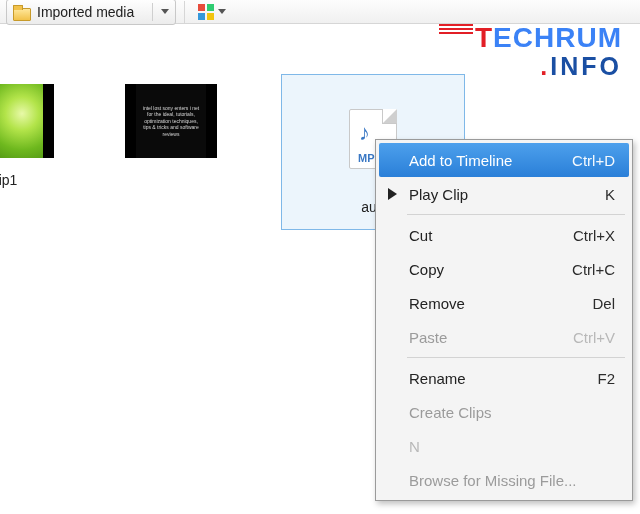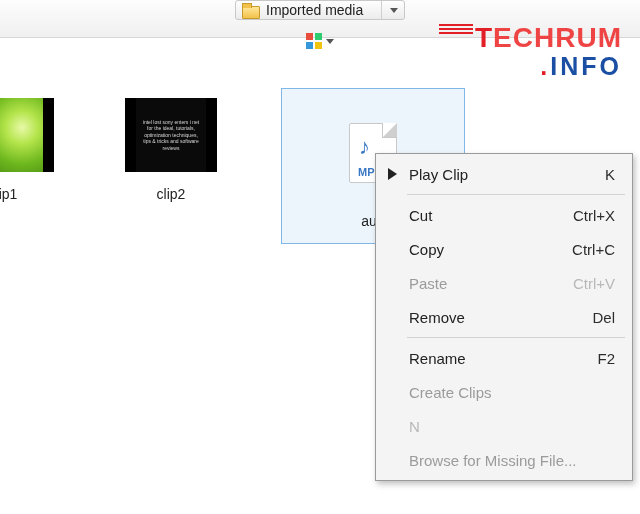--- a/index.html
+++ b/index.html
@@ -6,28 +6,27 @@
     body {
       width: 640px;
       height: 514px;
       background: #fff;
       font-family: "Segoe UI", Tahoma, sans-serif;
       font-size: 14px;
       overflow: hidden;
       position: relative;
     }
     .toolbar {
-      height: 38px;
+      height: 24px;
       border-bottom: 1px solid #d6d6d6;
       display: flex;
       align-items: center;
       padding: 0 6px;
       gap: 6px;
       background: linear-gradient(#fdfdfd,#f0f0f0);
-      flex-direction: column;
     }
     .dropdown {
       display: flex;
       align-items: center;
       height: 26px;
       border: 1px solid #c8c8c8;
       border-radius: 3px;
       background: linear-gradient(#fefefe,#ececec);
       padding: 0 6px;
       gap: 6px;
@@ -139,21 +138,21 @@
       border-top:6px solid transparent; border-bottom:6px solid transparent;
       border-left:9px solid #222;
     }
 
     .watermark {
       position:absolute; right:18px; top:24px; text-align:right; line-height:1;
       pointer-events:none;
     }
     .wm-top { font-size:28px; font-weight:800; letter-spacing:1px; }
     .wm-t { color:#e21f26; }
-    .wm-rest { color:#ef4444; }
+    .wm-rest { color:#3b82f6; }
     .wm-bars {
       display:inline-block; width:34px; height:10px; vertical-align:top; margin-right:2px;
       background:repeating-linear-gradient(to bottom,#e21f26 0 2px, transparent 2px 4px);
     }
     .wm-sub { color:#1a4fa3; font-size:25px; font-weight:800; letter-spacing:3px; margin-top:2px; }
     .wm-dot { color:#e21f26; }
   </style>
 </head>
 <body>
 
@@ -182,53 +181,56 @@
     <div class="film">
       <div class="film-inner clip1-bg"></div>
     </div>
     <div class="thumb-label">ip1</div>
   </div>
 
   <div class="thumb" style="left:125px; top:60px;">
     <div class="film">
       <div class="film-inner clip2-bg">intel lost sony enters i net for the ideal, tutorials, optimization techniques, tips &amp; tricks and software reviews</div>
     </div>
-    <div class="thumb-label">clip2</div>
   </div>
 
   <div class="selected">
     <div class="audio-file">
       <span class="note">♪</span>
       <span class="ext">MP</span>
     </div>
     <div class="sel-label">aud</div>
   </div>
 
   <div class="ctx" id="ctx">
+      <div class="ctx-item highlight">
+        <span class="ctx-label">Add to Timeline</span>
+        <span class="ctx-short">Ctrl+D</span>
+      </div>
       <div class="ctx-item">
         <span class="play-glyph"></span>
         <span class="ctx-label">Play Clip</span>
         <span class="ctx-short">K</span>
       </div>
       <div class="ctx-sep"></div>
       <div class="ctx-item">
         <span class="ctx-label">Cut</span>
         <span class="ctx-short">Ctrl+X</span>
       </div>
       <div class="ctx-item">
         <span class="ctx-label">Copy</span>
         <span class="ctx-short">Ctrl+C</span>
       </div>
+      <div class="ctx-item">
+        <span class="ctx-label">Remove</span>
+        <span class="ctx-short">Del</span>
+      </div>
       <div class="ctx-item disabled">
         <span class="ctx-label">Paste</span>
         <span class="ctx-short">Ctrl+V</span>
-      </div>
-      <div class="ctx-item">
-        <span class="ctx-label">Remove</span>
-        <span class="ctx-short">Del</span>
       </div>
       <div class="ctx-sep"></div>
       <div class="ctx-item">
         <span class="ctx-label">Rename</span>
         <span class="ctx-short">F2</span>
       </div>
       <div class="ctx-item disabled">
         <span class="ctx-label">Create Clips</span>
         <span class="ctx-short"></span>
       </div>

